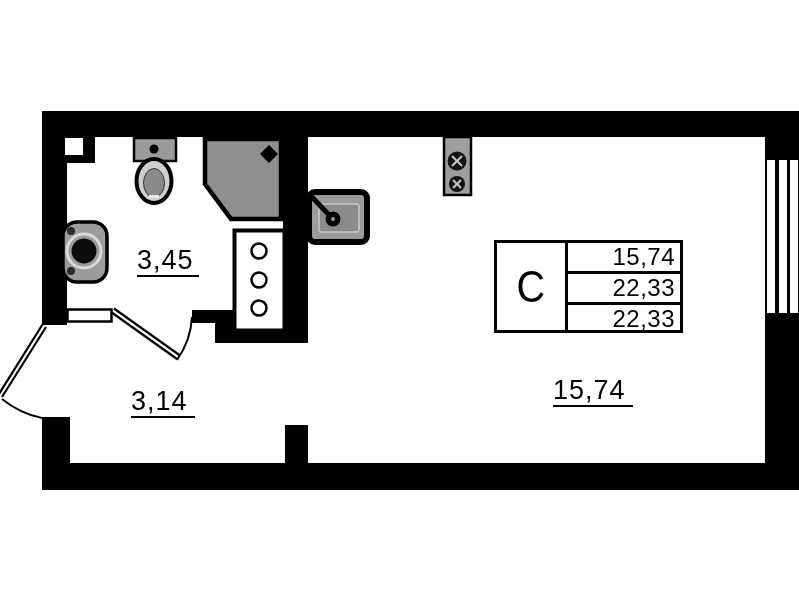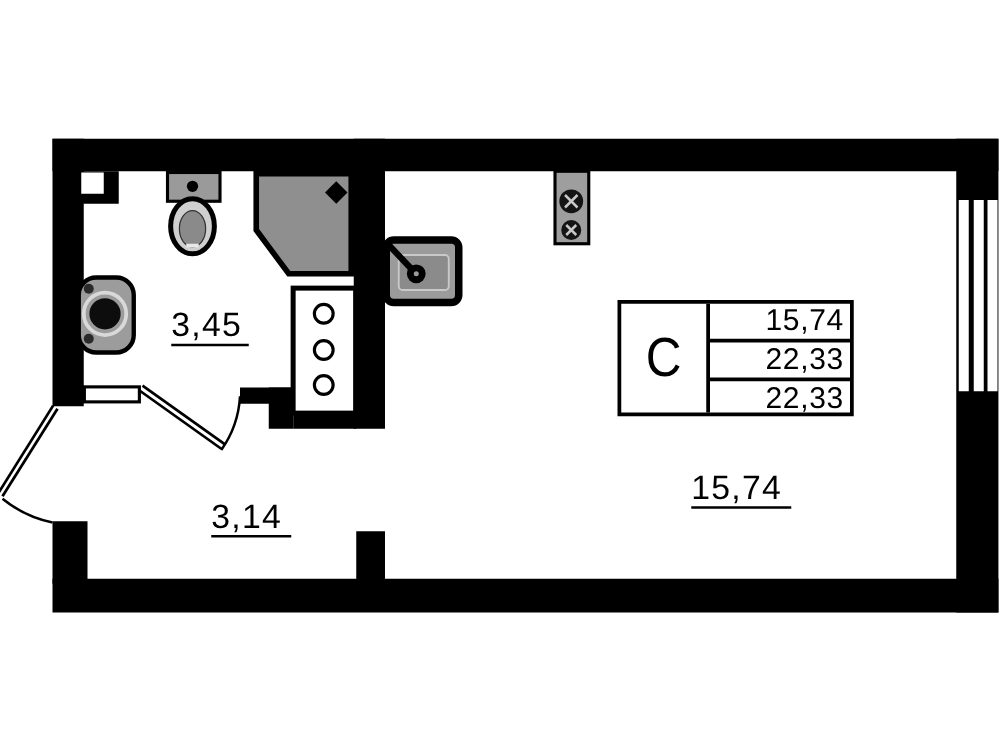--- a/index.html
+++ b/index.html
@@ -105,21 +105,21 @@
 
     <g stroke="#000" fill="none">
       <line x1="46" y1="327" x2="2" y2="397" stroke-width="2.2"></line>
       <line x1="42.5" y1="324.5" x2="-1" y2="394" stroke-width="2.2"></line>
       <path d="M2,399 A93,93 0 0 0 42,418" stroke-width="2"></path>
     </g>
   </svg>
 
   <div class="area-label" style="left:137px;top:247px;width:62px;">3,45</div>
 
-  <div class="area-label" style="left:131px;top:400px;width:64px;margin-left:38px;">3,14</div>
+  <div class="area-label" style="left:131px;top:388px;width:64px;">3,14</div>
 
   <div class="area-label" style="left:553px;top:377px;width:80px;">15,74</div>
 
   <div class="legend">
     <div class="legend-type">
       <span>С</span>
     </div>
     <div class="legend-rows">
       <div class="legend-row">15,74</div>
       <div class="legend-row">22,33</div>

